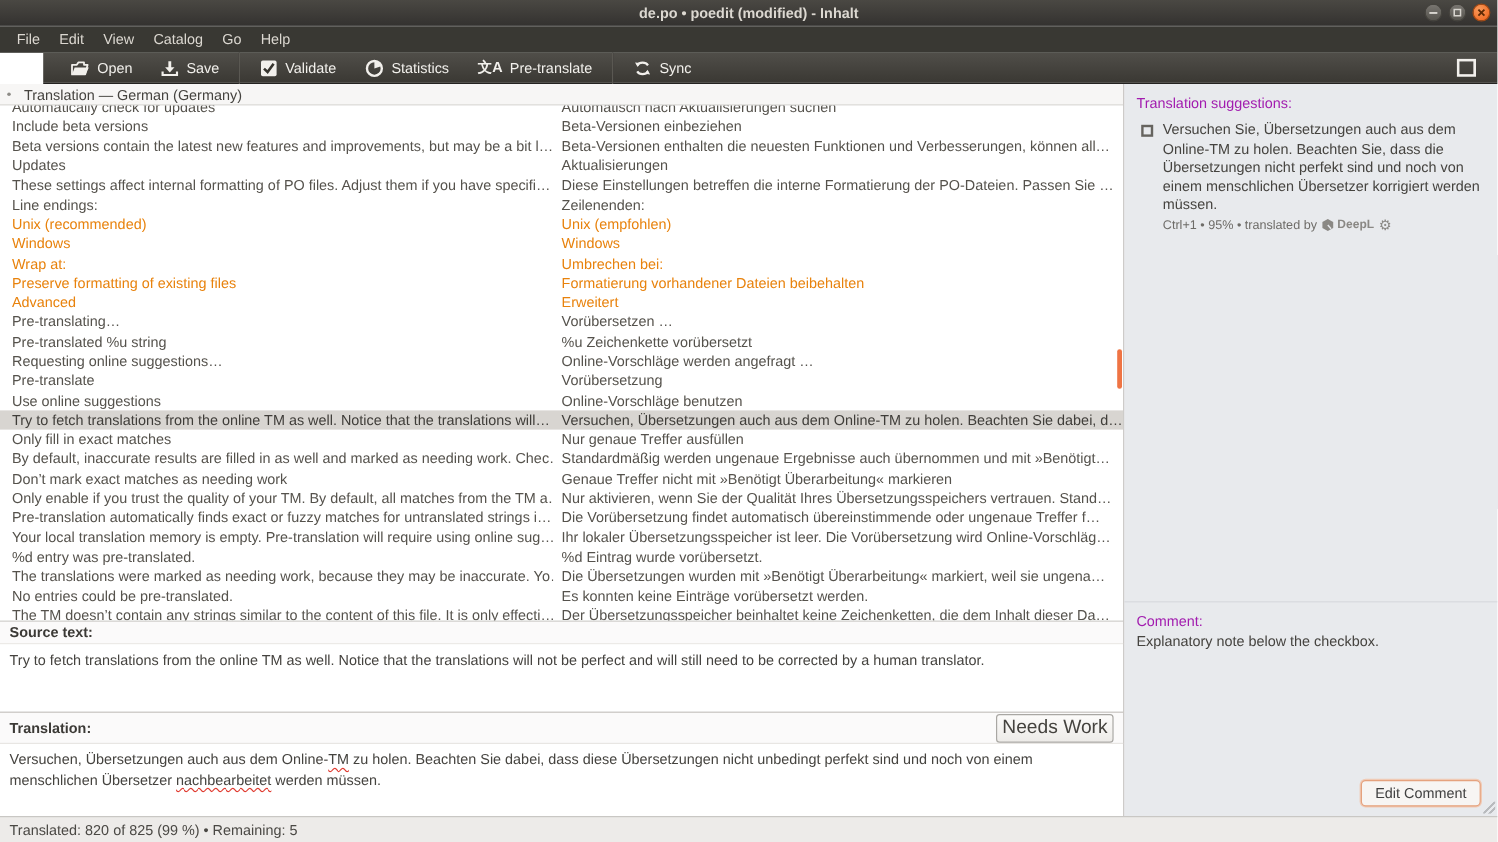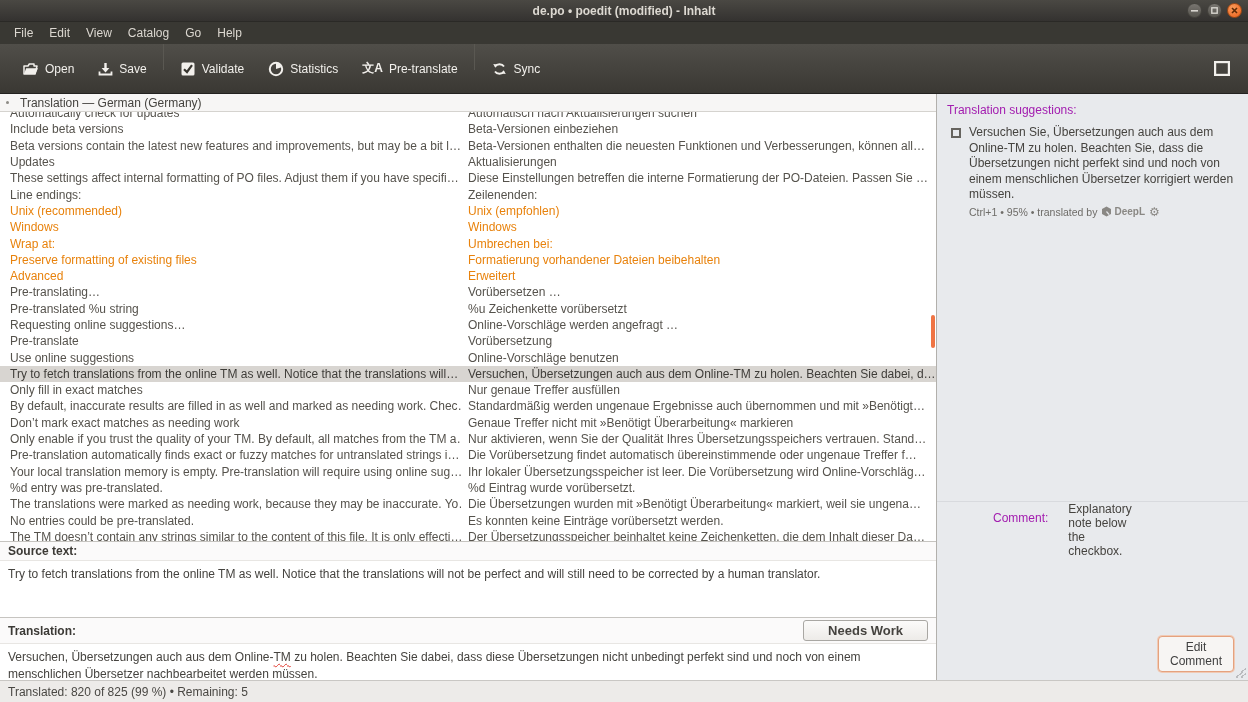--- a/index.html
+++ b/index.html
@@ -16,21 +16,21 @@
   .titlebar .title{color:var(--darktext);font-weight:bold;font-size:12px;}
   .winctrls{position:absolute;right:6px;top:3px;display:flex;gap:5px;}
   .wbtn{width:15px;height:15px;border-radius:50%;display:flex;align-items:center;justify-content:center;font-size:9px;line-height:1;border:1px solid #45433e;background:linear-gradient(#787570,#56544e);color:#d8d5cf;cursor:default;}
   .wbtn.close{background:radial-gradient(circle at 35% 30%,#f89a5b,#ee6018);border-color:#a34a15;color:#5f2a05;font-weight:bold;}
 
   
   .menubar{height:22px;background:#393833;display:flex;align-items:center;padding-left:6px;flex:0 0 auto;}
   .menu-item{color:var(--darktext);padding:2px 8px;font-size:12px;}
 
   
-  .toolbar{height:50px;background:linear-gradient(#504e49,#3a3833);border-bottom:1px solid #232220;display:flex;padding:0 10px;flex:0 0 auto;}
+  .toolbar{height:26px;background:linear-gradient(#504e49,#3a3833);border-bottom:1px solid #232220;display:flex;padding:0 10px;flex:0 0 auto;margin-left:36px;}
   .tbtn{display:flex;align-items:center;gap:6px;color:#f2f0ec;padding:5px 12px;font-size:12px;}
   .tbtn svg{display:block;}
   .tsep{width:1px;height:26px;background:#2c2b28;border-right:1px solid #5a5852;margin:0 4px;}
   .tspacer{flex:1;}
   .panel-toggle{padding:4px 8px;}
 
   
   .main{flex:1;display:flex;min-height:0;}
   .left{width:937px;flex:0 0 937px;display:flex;flex-direction:column;min-height:0;border-right:1px solid #b2b0ac;}
 
@@ -46,35 +46,35 @@
   .cell-src{width:461px;flex:0 0 461px;padding-left:10px;}
   .cell-tr{flex:1;padding-left:7px;padding-right:8px;}
   .row.orange{color:var(--accent);}
   .row.selected{background:var(--sel);color:#3f3d39;}
   .scroll-thumb{position:absolute;right:1px;top:203px;width:4px;height:33px;border-radius:2px;background:var(--scroll);}
 
   .strip{border-top:1px solid #c6c4c0;background:#fbfafa;display:flex;align-items:center;padding:0 8px;color:#3c3a36;}
   .src-strip{height:20px;flex:0 0 20px;font-weight:bold;border-bottom:1px solid #e8e6e3;}
   .src-area{height:56px;flex:0 0 56px;padding:5px 8px;background:#fff;color:#45433f;line-height:1.35;}
   .tr-strip{height:27px;flex:0 0 27px;font-weight:bold;justify-content:space-between;border-bottom:1px solid #e8e6e3;}
-  .needswork{font-weight:bold;font-size:13px;color:#45433f;background:linear-gradient(#fcfbfa,#edebe8);border:1px solid #a9a7a3;border-radius:3px;padding:2px 24px;}
+  .needswork{font-weight:normal;font-size:16px;color:#45433f;background:linear-gradient(#fcfbfa,#edebe8);border:1px solid #a9a7a3;border-radius:3px;padding:2px 4px;}
   .tr-area{flex:1;padding:5px 8px;background:#fff;color:#45433f;line-height:1.4;}
   .misspelled{text-decoration:underline;text-decoration-style:wavy;text-decoration-color:#e03c31;text-decoration-thickness:1px;text-underline-offset:2px;}
 
   
   .sidebar{flex:1;background:var(--sidebar);display:flex;flex-direction:column;position:relative;min-height:0;}
   .sb-heading{font-weight:normal;color:#a21caf;padding:9px 10px 6px 10px;}
   .suggestion{display:flex;gap:8px;padding:2px 10px 0 14px;}
   .sg-icon{width:10px;height:10px;border:2px solid #66645f;margin-top:3px;flex:0 0 10px;}
   .sg-text{color:#45433f;line-height:1.3;max-width:272px;}
   .sg-meta{display:flex;align-items:center;gap:4px;color:#6e6c68;font-size:10.5px;margin-top:3px;}
   .deepl{display:inline-flex;align-items:center;gap:2px;color:#8a8884;font-size:10px;font-weight:bold;}
   .gear{color:#8a8884;font-size:12px;line-height:1;}
   .sb-divider{border-top:1px solid #d8dade;margin-top:auto;}
-  .comment-block{flex:0 0 178px;display:flex;padding-bottom:8px;padding-left:46px;}
+  .comment-block{flex:0 0 178px;display:flex;flex-direction:column;padding-bottom:8px;}
   .comment-note{color:#45433f;padding:0 10px;}
   .editcomment-wrap{margin-top:auto;display:flex;justify-content:flex-end;padding:0 14px;}
   .editcomment{font-size:12px;color:#404040;background:#f7f5f3;border:1px solid #e5a27e;border-radius:4px;padding:3px 11px;box-shadow:0 0 0 1px #f0cab5;}
   .grip{position:absolute;right:2px;bottom:2px;width:10px;height:10px;background:
     linear-gradient(135deg,transparent 45%,#b9bbbe 45%,#b9bbbe 55%,transparent 55%),
     linear-gradient(135deg,transparent 70%,#b9bbbe 70%,#b9bbbe 80%,transparent 80%);}
 
   
   .statusbar{height:22px;flex:0 0 22px;background:#edebe9;border-top:1px solid #c9c7c4;display:flex;align-items:center;padding-left:8px;color:#4a4844;}
 </style>

